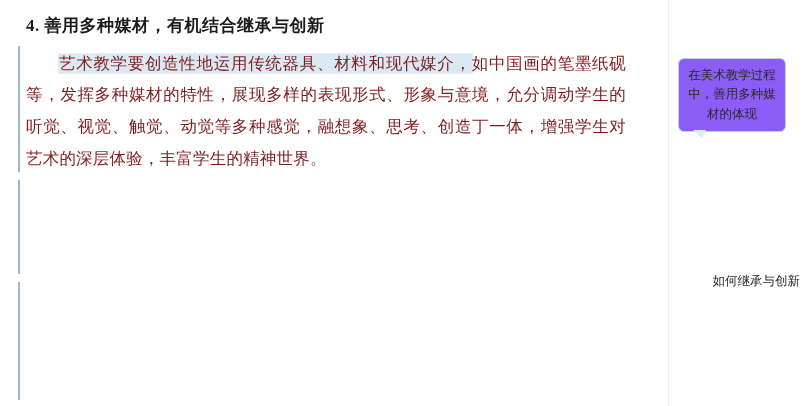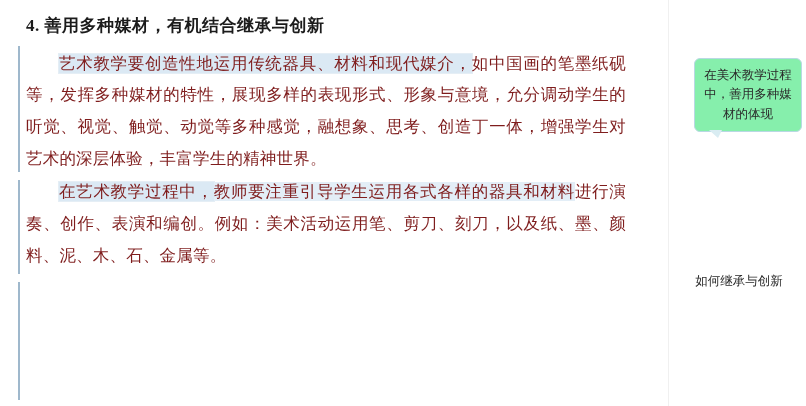--- a/index.html
+++ b/index.html
@@ -69,31 +69,30 @@
     width: 2px;
     background: #9fb8cc;
   }
   .edit-bar.b1 { top: 46px;  height: 126px; }
   .edit-bar.b2 { top: 180px; height: 94px; }
   .edit-bar.b3 { top: 282px; height: 118px; }
 
   
   .callout {
     position: absolute;
-    background: #86efac;
+    background: #8b5cf6;
     border: 1px solid #b9d8e3;
     border-radius: 6px;
     color: #2a2a2a;
     font-family: "Liberation Sans", "DejaVu Sans", sans-serif;
     font-size: 12.5px;
     line-height: 1.55;
     text-align: center;
     padding: 7px 8px;
     box-sizing: border-box;
-    margin-left: 16px;
   }
   .callout-1 {
     left: 18px;
     top: 58px;
     width: 108px;
   }
   .callout-1::after {
     content: "";
     position: absolute;
     left: 14px;
@@ -105,21 +104,21 @@
   }
   .note-2 {
     position: absolute;
     left: 18px;
     top: 272px;
     width: 122px;
     color: #2a2a2a;
     font-family: "Liberation Sans", "DejaVu Sans", sans-serif;
     font-size: 12.5px;
     line-height: 1.5;
-    text-align: center;
+    text-align: right;
   }
 
   .divider {
     position: absolute;
     left: 668px;
     top: 0;
     bottom: 0;
     width: 1px;
     background: #f0f0f0;
   }
@@ -132,21 +131,20 @@
   <div class="doc-col">
 
     <div class="edit-bar b1"></div>
     <div class="edit-bar b2"></div>
     <div class="edit-bar b3"></div>
 
     <h2 class="heading">4. 善用多种媒材，有机结合继承与创新</h2>
 
     <p class="para"><span class="hl">艺术教学要创造性地运用传统器具、材料和现代媒介，</span><span>如中国画的笔墨纸砚等，发挥多种媒材的特性，展现多样的表现形式、形象与意境，允分调动学生的听觉、视觉、触觉、动觉等多种感觉，融想象、思考、创造丁一体，增强学生对艺术的深层体验，丰富学生的精神世界。</span></p>
 
-    <p class="para"><span class="hl">在艺术教学过程中，</span><span class="hl-soft">教师要注重引导学生运用各式各样的器具和材料</span><span>进行演奏、创作、表演和编创。例如：美术活动运用笔、剪刀、刻刀，以及纸、墨、颜料、泥、木、石、金属等。</span></p>
 
 
   </div>
 
   <div class="divider"></div>
 
   <div class="side-col">
     <div class="callout callout-1">在美术教学过程中，善用多种媒材的体现</div>
     <div class="note-2">如何继承与创新</div>
   </div>

